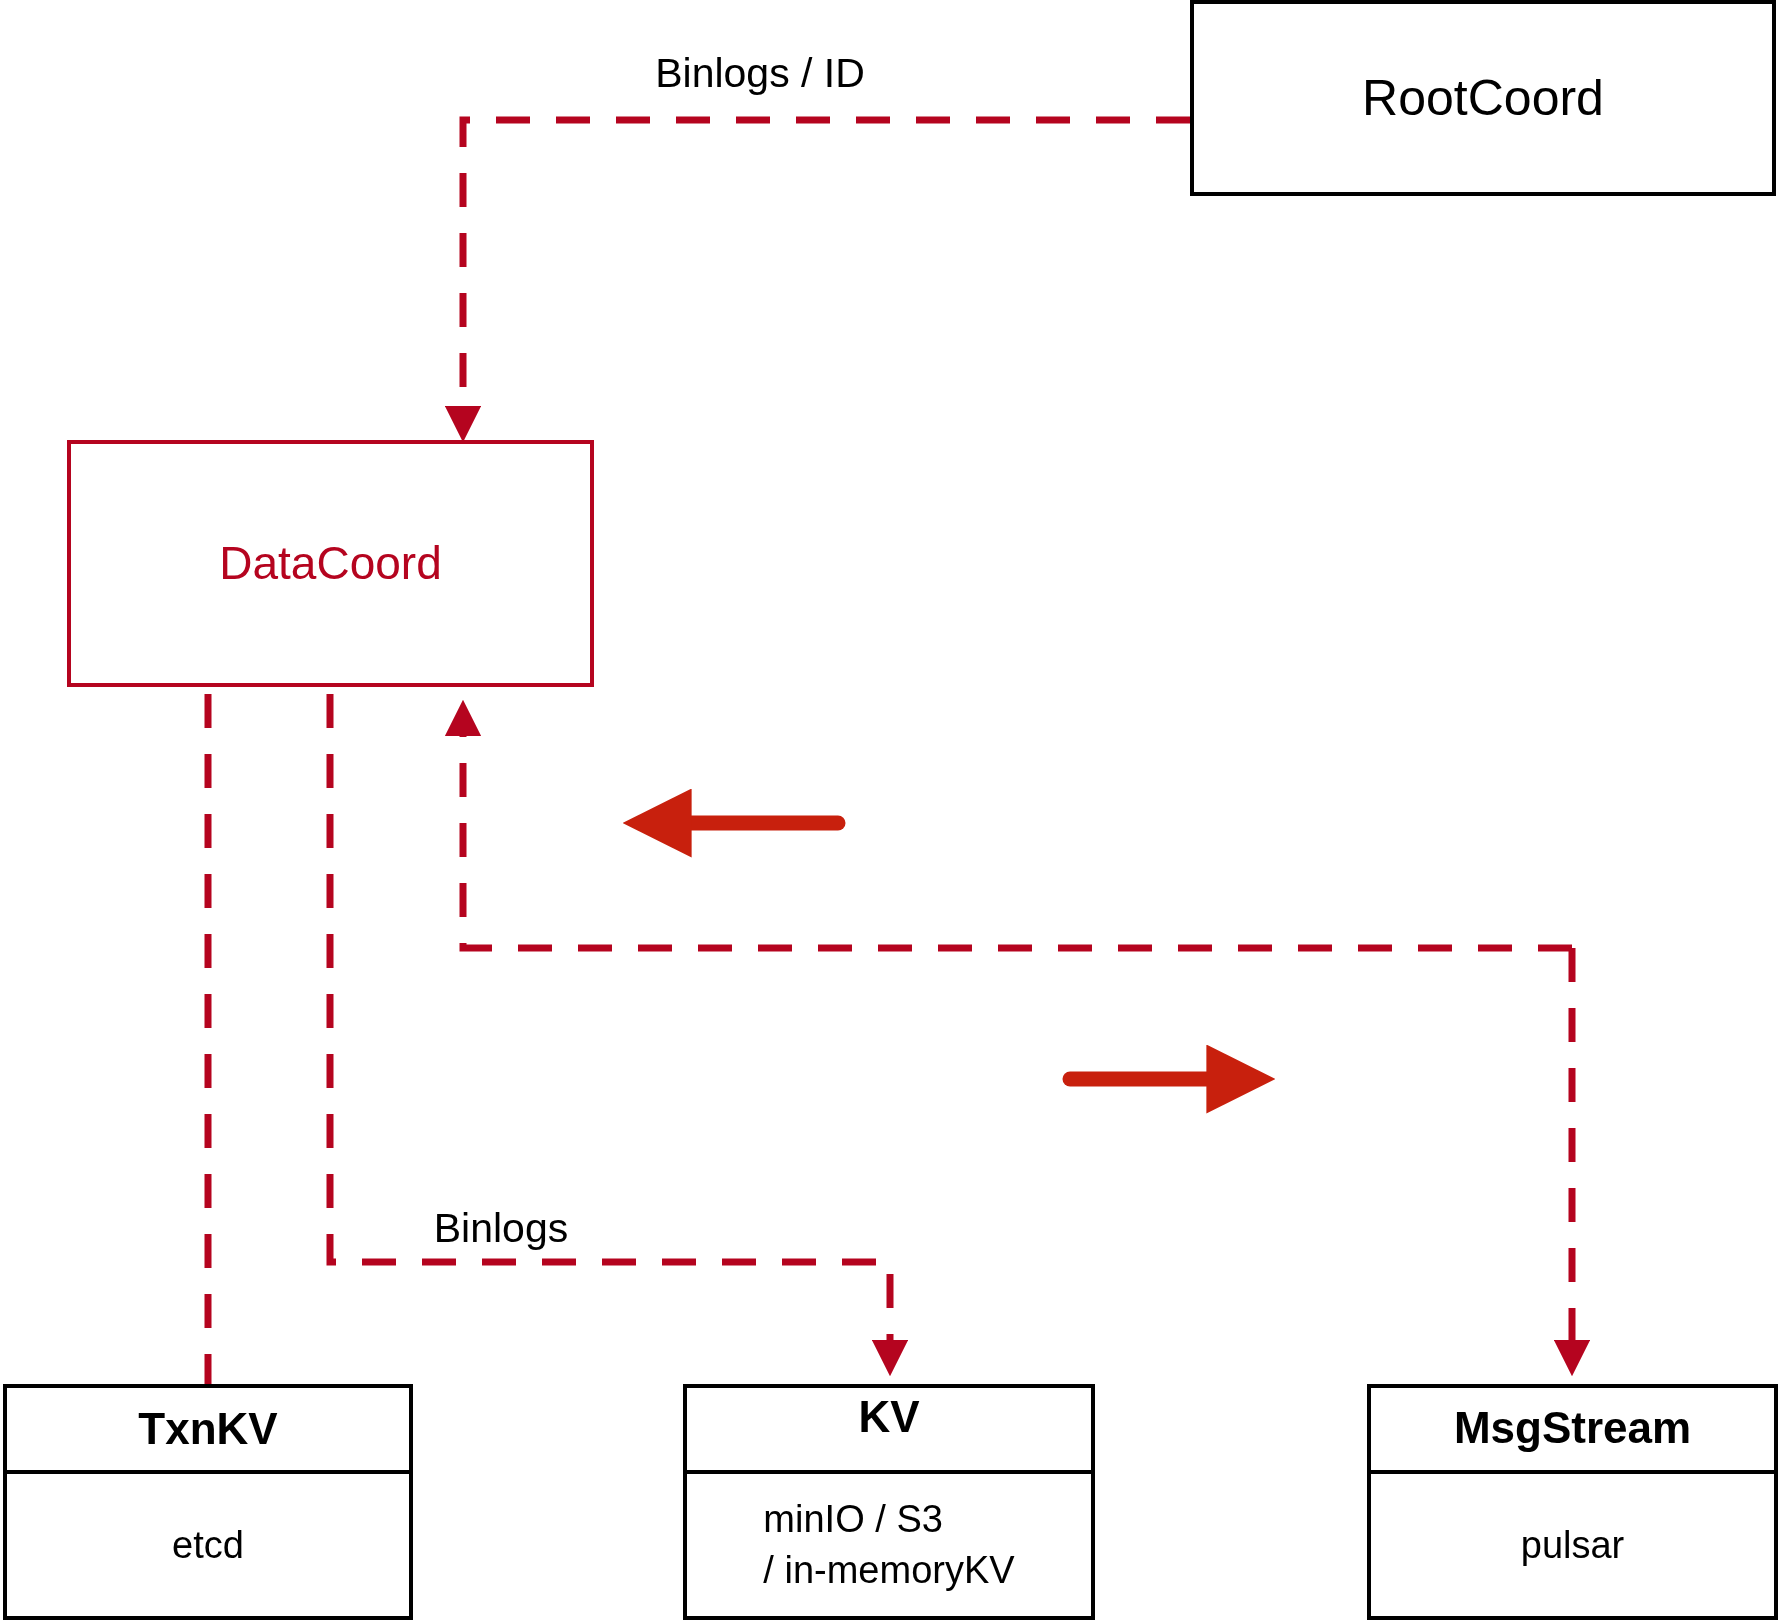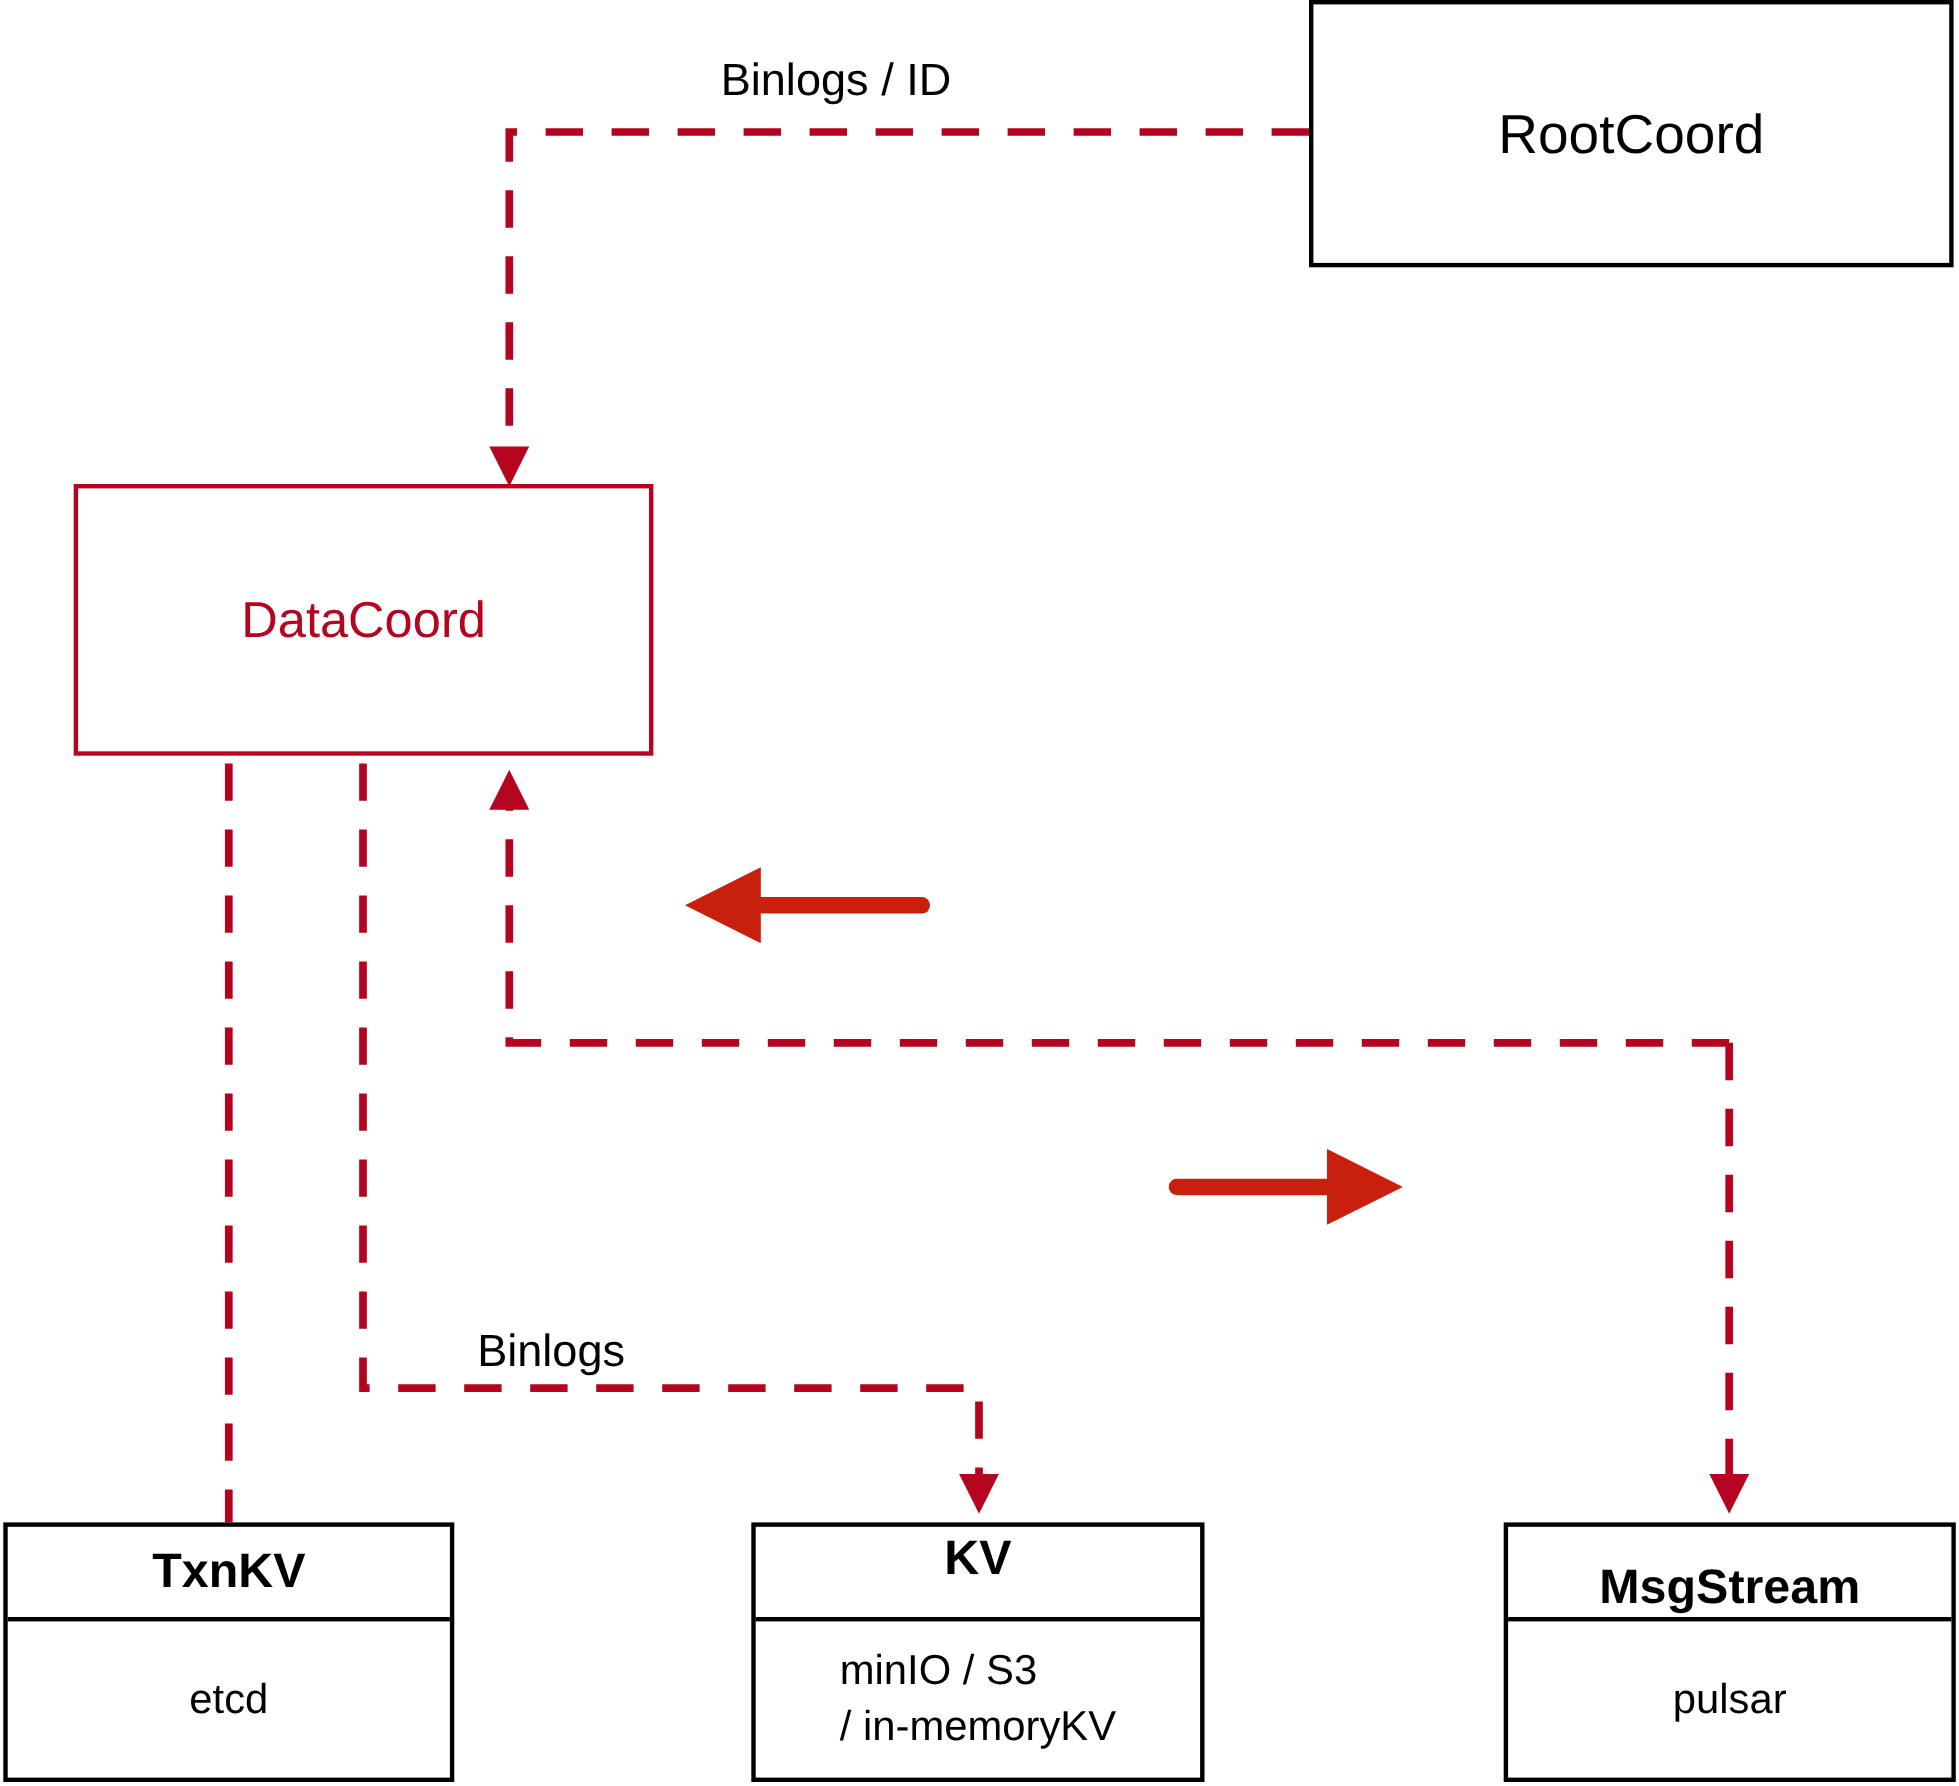--- a/index.html
+++ b/index.html
@@ -111,21 +111,21 @@
 
     <g>
       <path d="M 838 823 L 660 823" fill="none" stroke="#C8200D" stroke-width="15" stroke-linecap="round" marker-end="url(#arrowSolid)"></path>
     </g>
 
     <g>
       <path d="M 1070 1079 L 1238 1079" fill="none" stroke="#C8200D" stroke-width="15" stroke-linecap="round" marker-end="url(#arrowSolid)"></path>
     </g>
   </svg>
 
-  <div class="node node-black" style="left:1190px; top:0px; width:586px; height:243px;">
+  <div class="node node-black" style="left:1190px; top:0px; width:586px; height:196px;">
     <div class="node-label title-black" style="font-size:50px; color:#000000;">RootCoord</div>
   </div>
 
   <div class="node node-red" style="left:67px; top:440px; width:527px; height:247px;">
     <div class="node-label title-red">DataCoord</div>
   </div>
 
   <div class="node node-black" style="left:3px; top:1384px; width:410px; height:236px;">
     <div style="position:absolute; left:0; top:0; right:0; height:82px; display:flex; align-items:center; justify-content:center;">
       <span class="hdr">TxnKV</span>
@@ -141,21 +141,21 @@
       <span class="hdr">KV</span>
     </div>
     <div class="divider" style="top:82px;"></div>
     <div style="position:absolute; left:0; top:86px; right:0; bottom:0; display:flex; align-items:center; justify-content:center; text-align:left;">
       <span class="sub" style="white-space:pre-line; line-height:1.34;">minIO / S3
 / in-memoryKV</span>
     </div>
   </div>
 
   <div class="node node-black" style="left:1367px; top:1384px; width:411px; height:236px;">
-    <div style="position:absolute; left:0; top:0; right:0; height:80px; display:flex; align-items:flex-end; justify-content:center;">
+    <div style="position:absolute; left:0; top:0; right:0; height:80px; display:flex; align-items:center; justify-content:center;">
       <span class="hdr">MsgStream</span>
     </div>
     <div class="divider" style="top:82px;"></div>
     <div style="position:absolute; left:0; top:86px; right:0; bottom:0; display:flex; align-items:center; justify-content:center;">
       <span class="sub">pulsar</span>
     </div>
   </div>
 
   <div class="edge-label" style="left:760px; top:73px;">Binlogs / ID</div>
 

